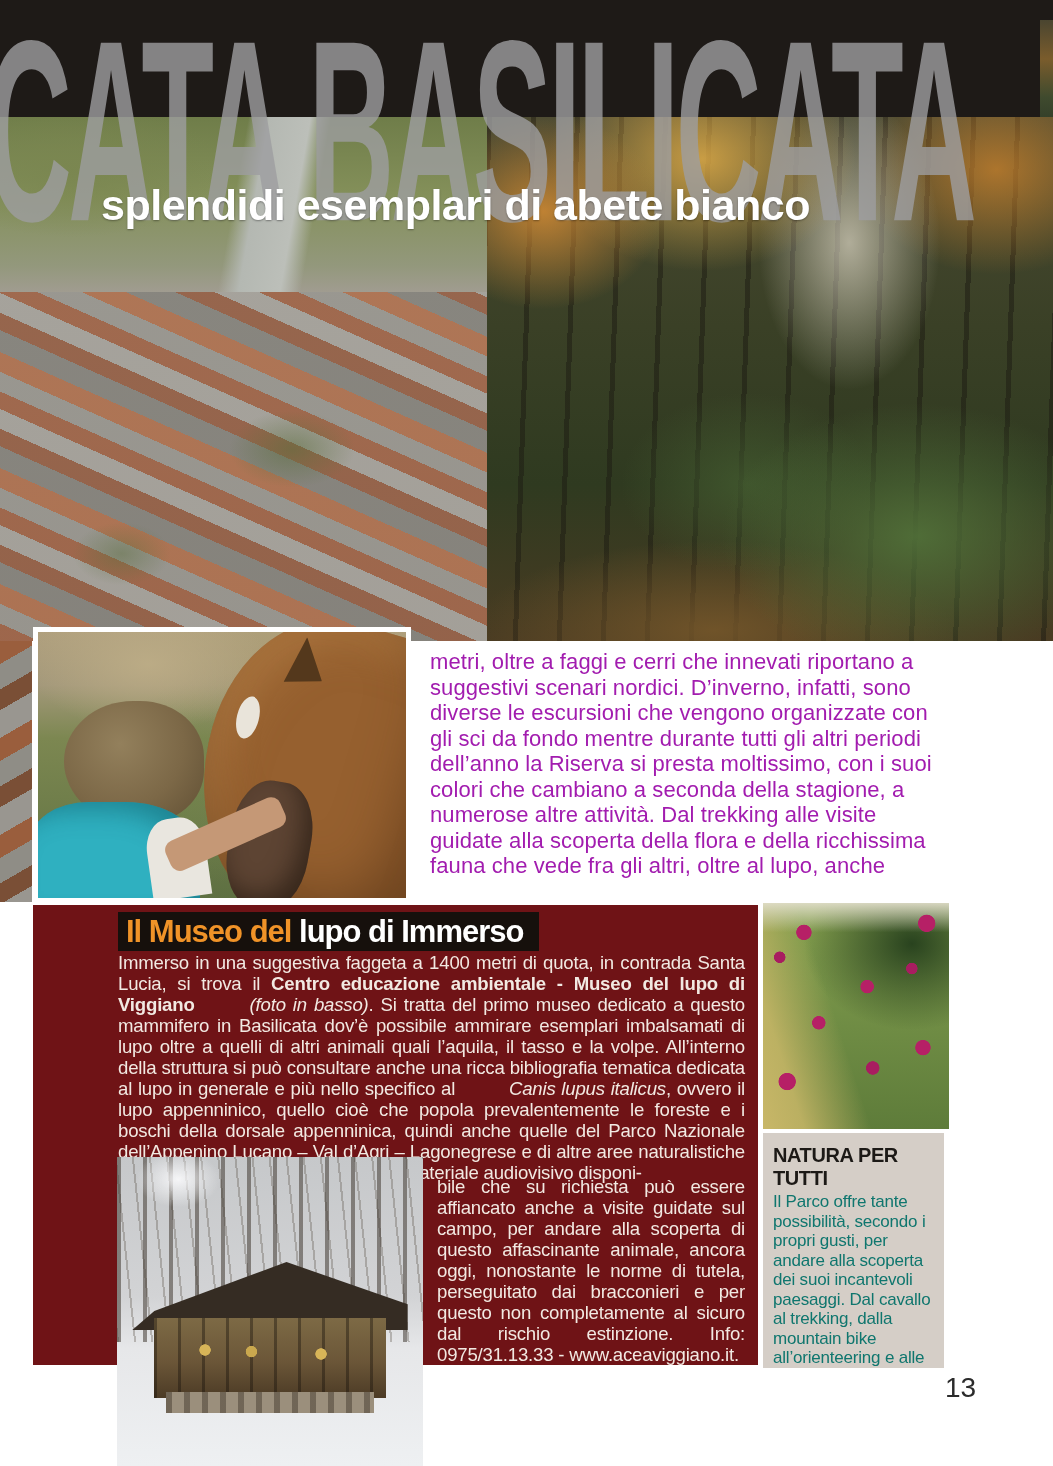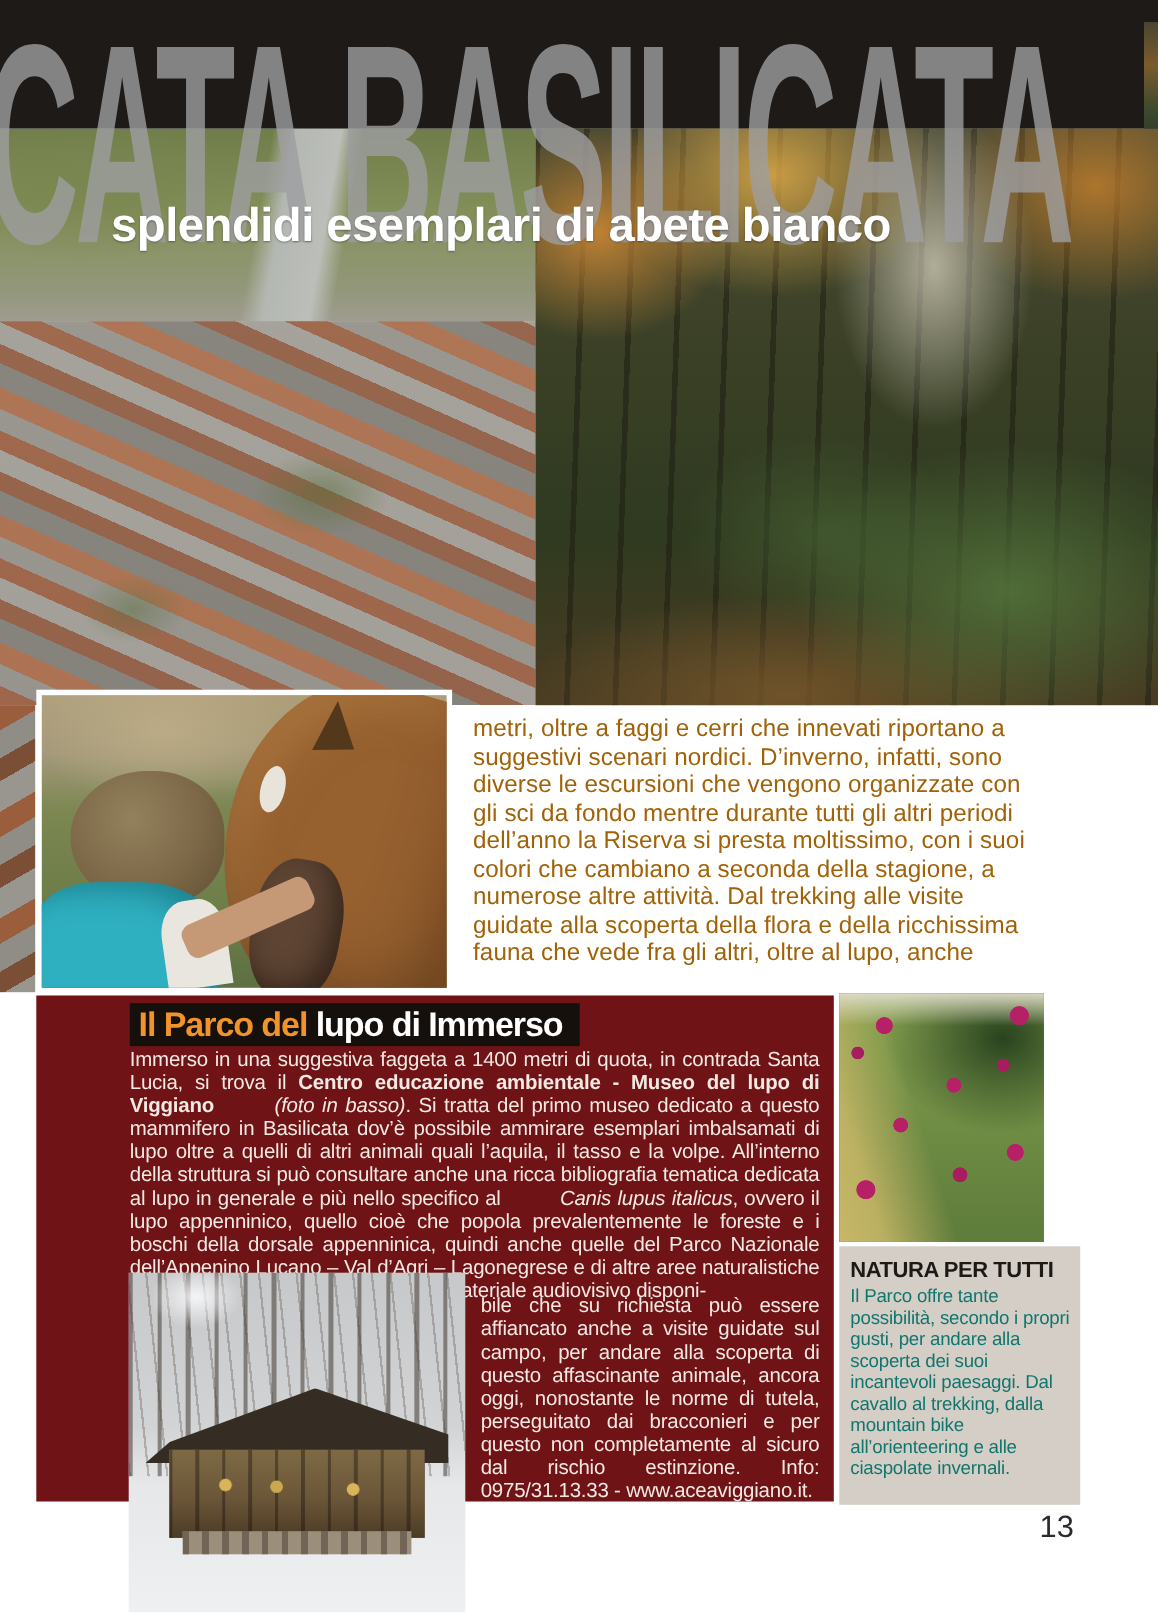--- a/index.html
+++ b/index.html
@@ -110,37 +110,37 @@
       radial-gradient(circle 6px at 22% 40%, #d8b558 90%, rgba(0,0,0,0) 100%),
       radial-gradient(circle 6px at 42% 42%, #caa84e 90%, rgba(0,0,0,0) 100%),
       radial-gradient(circle 6px at 72% 45%, #d8b558 90%, rgba(0,0,0,0) 100%),
       repeating-linear-gradient(90deg, rgba(22,16,10,0.40) 0 3px, rgba(0,0,0,0) 3px 24px),
       linear-gradient(180deg,#7d6a45 0%,#6b5638 55%,#4c3b26 100%);}
   .cabin-base{position:absolute;left:16%;top:76%;width:68%;height:7%;background:#9b8f7c;
     background-image:repeating-linear-gradient(90deg, rgba(70,60,48,0.5) 0 6px, rgba(0,0,0,0) 6px 18px);}
 
   
   .intro-text{position:absolute;left:430px;top:649px;width:516px;z-index:2;
-    color:#a16207;font-size:22px;line-height:25.5px;letter-spacing:0.1px;}
+    color:#a21caf;font-size:22px;line-height:25.5px;letter-spacing:0.1px;}
 
   
   .museum-box{position:absolute;left:33px;top:905px;width:725px;height:460px;background:#6f1316;z-index:1;}
   .museum-title-bar{position:absolute;left:118px;top:912px;height:39px;z-index:2;background:#16100c;
     padding:0 16px 0 8px;white-space:nowrap;}
   .museum-title-bar span{font-size:31px;font-weight:bold;letter-spacing:-1px;line-height:39px;}
   .museum-title-orange{color:#f09328;}
   .museum-title-white{color:#ffffff;}
   .museum-text-a{position:absolute;left:118px;top:952px;width:627px;z-index:2;
     color:#f2e9e2;font-size:18.6px;line-height:21px;text-align:justify;letter-spacing:-0.2px;}
   .museum-text-b{position:absolute;left:437px;top:1140px;width:308px;z-index:2;
     color:#f2e9e2;font-size:18.6px;line-height:21px;text-align:justify;letter-spacing:-0.2px;margin-top:36px;}
   .b{font-weight:bold;} .i{font-style:italic;margin-left:48px;}
 
   
-  .natura-box{position:absolute;left:763px;top:1133px;width:219px;height:235px;background:#d5cec7;z-index:2;
+  .natura-box{position:absolute;left:763px;top:1133px;width:181px;height:235px;background:#d5cec7;z-index:2;
     box-sizing:border-box;padding:11px 8px 0 10px;overflow:hidden;}
   .natura-title{color:#1c1916;font-size:20px;font-weight:bold;letter-spacing:-0.4px;margin:0 0 2px 0;}
   .natura-body{color:#0f766e;font-size:17px;line-height:19.5px;letter-spacing:-0.2px;}
 
   .page-number{position:absolute;left:945px;top:1372px;color:#2b2b2b;font-size:28px;z-index:2;}
 </style>
 </head>
 <body>
 
 <div class="page">
@@ -168,21 +168,21 @@
       <div class="boy-shirt"></div>
       <div class="boy-sleeve"></div>
       <div class="boy-arm"></div>
     </div>
   </div>
 
   <div class="intro-text">metri, oltre a faggi e cerri che innevati riportano a suggestivi scenari nordici. D’inverno, infatti, sono diverse le escursioni che vengono organizzate con gli sci da fondo mentre durante tutti gli altri periodi dell’anno la Riserva si presta moltissimo, con i suoi colori che cambiano a seconda della stagione, a numerose altre attività. Dal trekking alle visite guidate alla scoperta della flora e della ricchissima fauna che vede fra gli altri, oltre al lupo, anche</div>
 
   <div class="museum-box"></div>
   <div class="museum-title-bar">
-    <span class="museum-title-orange">Il Parco del </span><span class="museum-title-white">lupo di Immerso</span>
+    <span class="museum-title-orange">Il Museo del </span><span class="museum-title-white">lupo di Immerso</span>
   </div>
   <div class="museum-text-a"><span>Immerso in una suggestiva faggeta a 1400 metri di quota, in contrada Santa Lucia, si trova il </span><span class="b">Centro educazione ambientale - Museo del lupo di Viggiano </span><span class="i">(foto in basso)</span><span>. Si tratta del primo museo dedicato a questo mammifero in Basilicata dov’è possibile ammirare esemplari imbalsamati di lupo oltre a quelli di altri animali quali l’aquila, il tasso e la volpe. All’interno della struttura si può consultare anche una ricca bibliografia tematica dedicata al lupo in generale e più nello specifico al </span><span class="i">Canis lupus italicus</span><span>, ovvero il lupo appenninico, quello cioè che popola prevalentemente le foreste e i boschi della dorsale appenninica, quindi anche quelle del Parco Nazionale dell’Appenino Lucano – Val d’Agri – Lagonegrese e di altre aree naturalistiche della regione. Molto nutrito anche il materiale audiovisivo disponi-</span></div>
   <div class="museum-text-b">bile che su richiesta può essere affiancato anche a visite guidate sul campo, per andare alla scoperta di questo affascinante animale, ancora oggi, nonostante le norme di tutela, perseguitato dai bracconieri e per questo non completamente al sicuro dal rischio estinzione. Info: 0975/31.13.33 - www.aceaviggiano.it.</div>
 
   <div class="cabin-photo">
     <div class="cabin-woods"></div>
     <div class="cabin-roof"></div>
     <div class="cabin-walls"></div>
     <div class="cabin-base"></div>
   </div>

